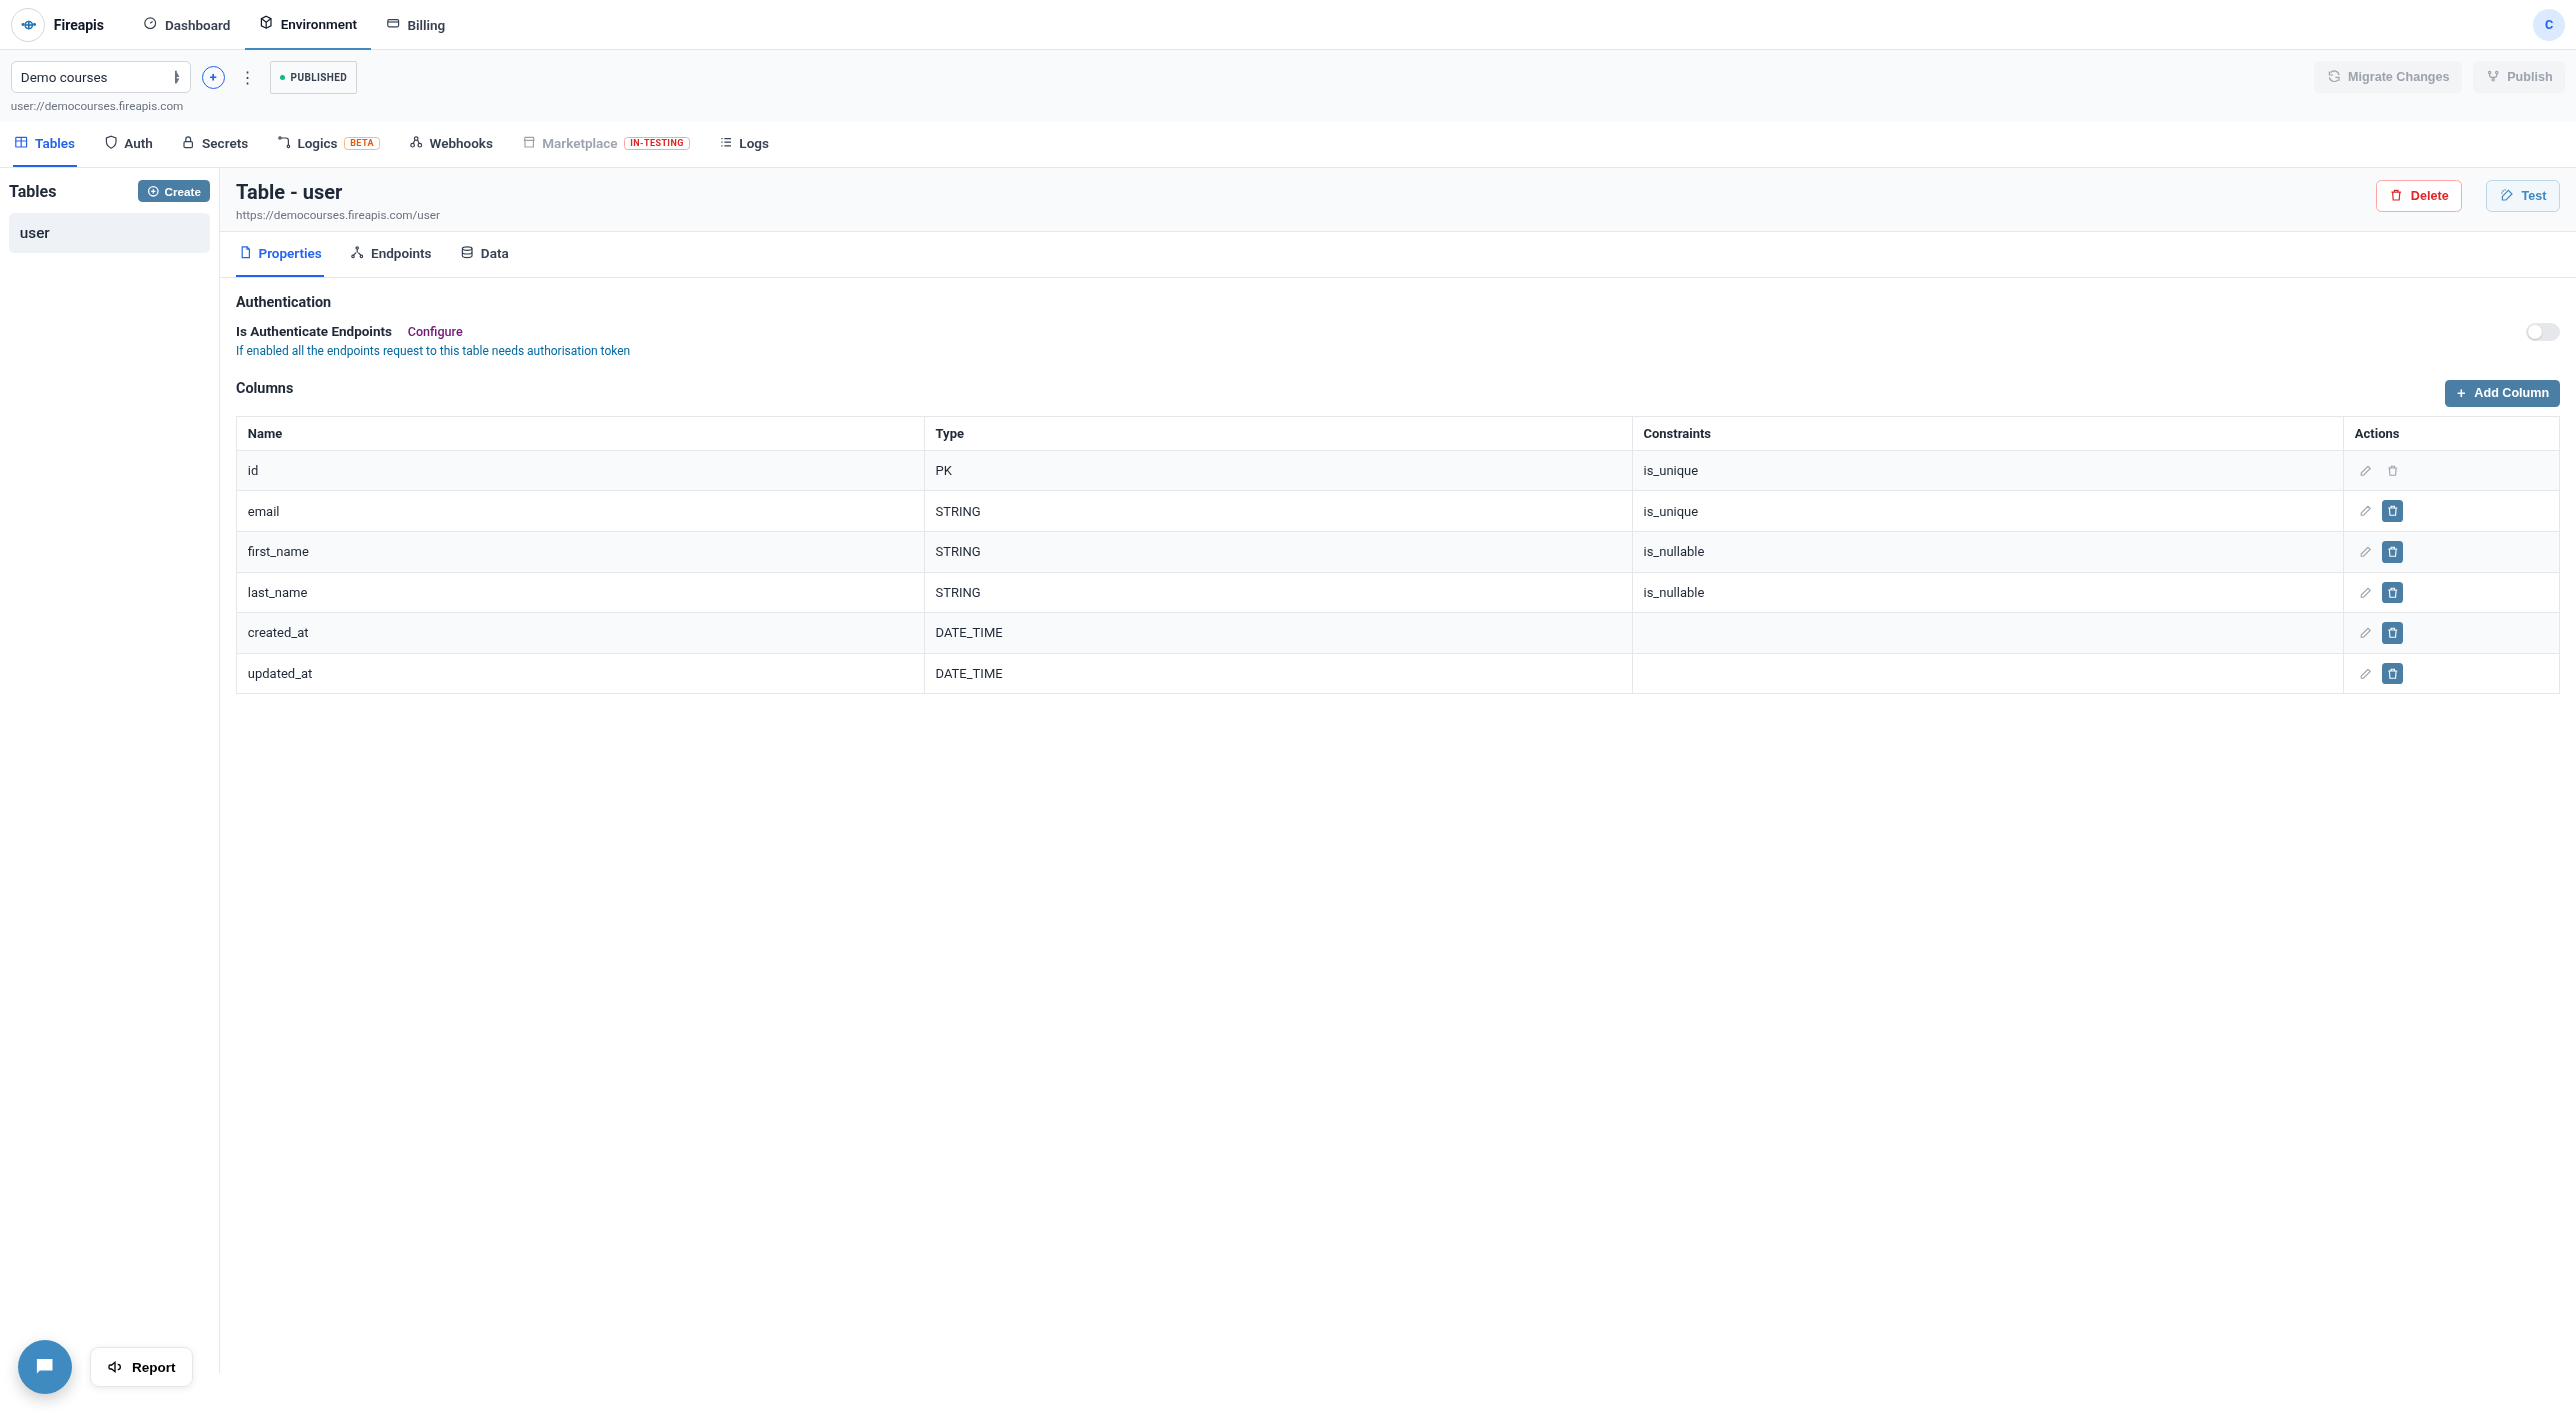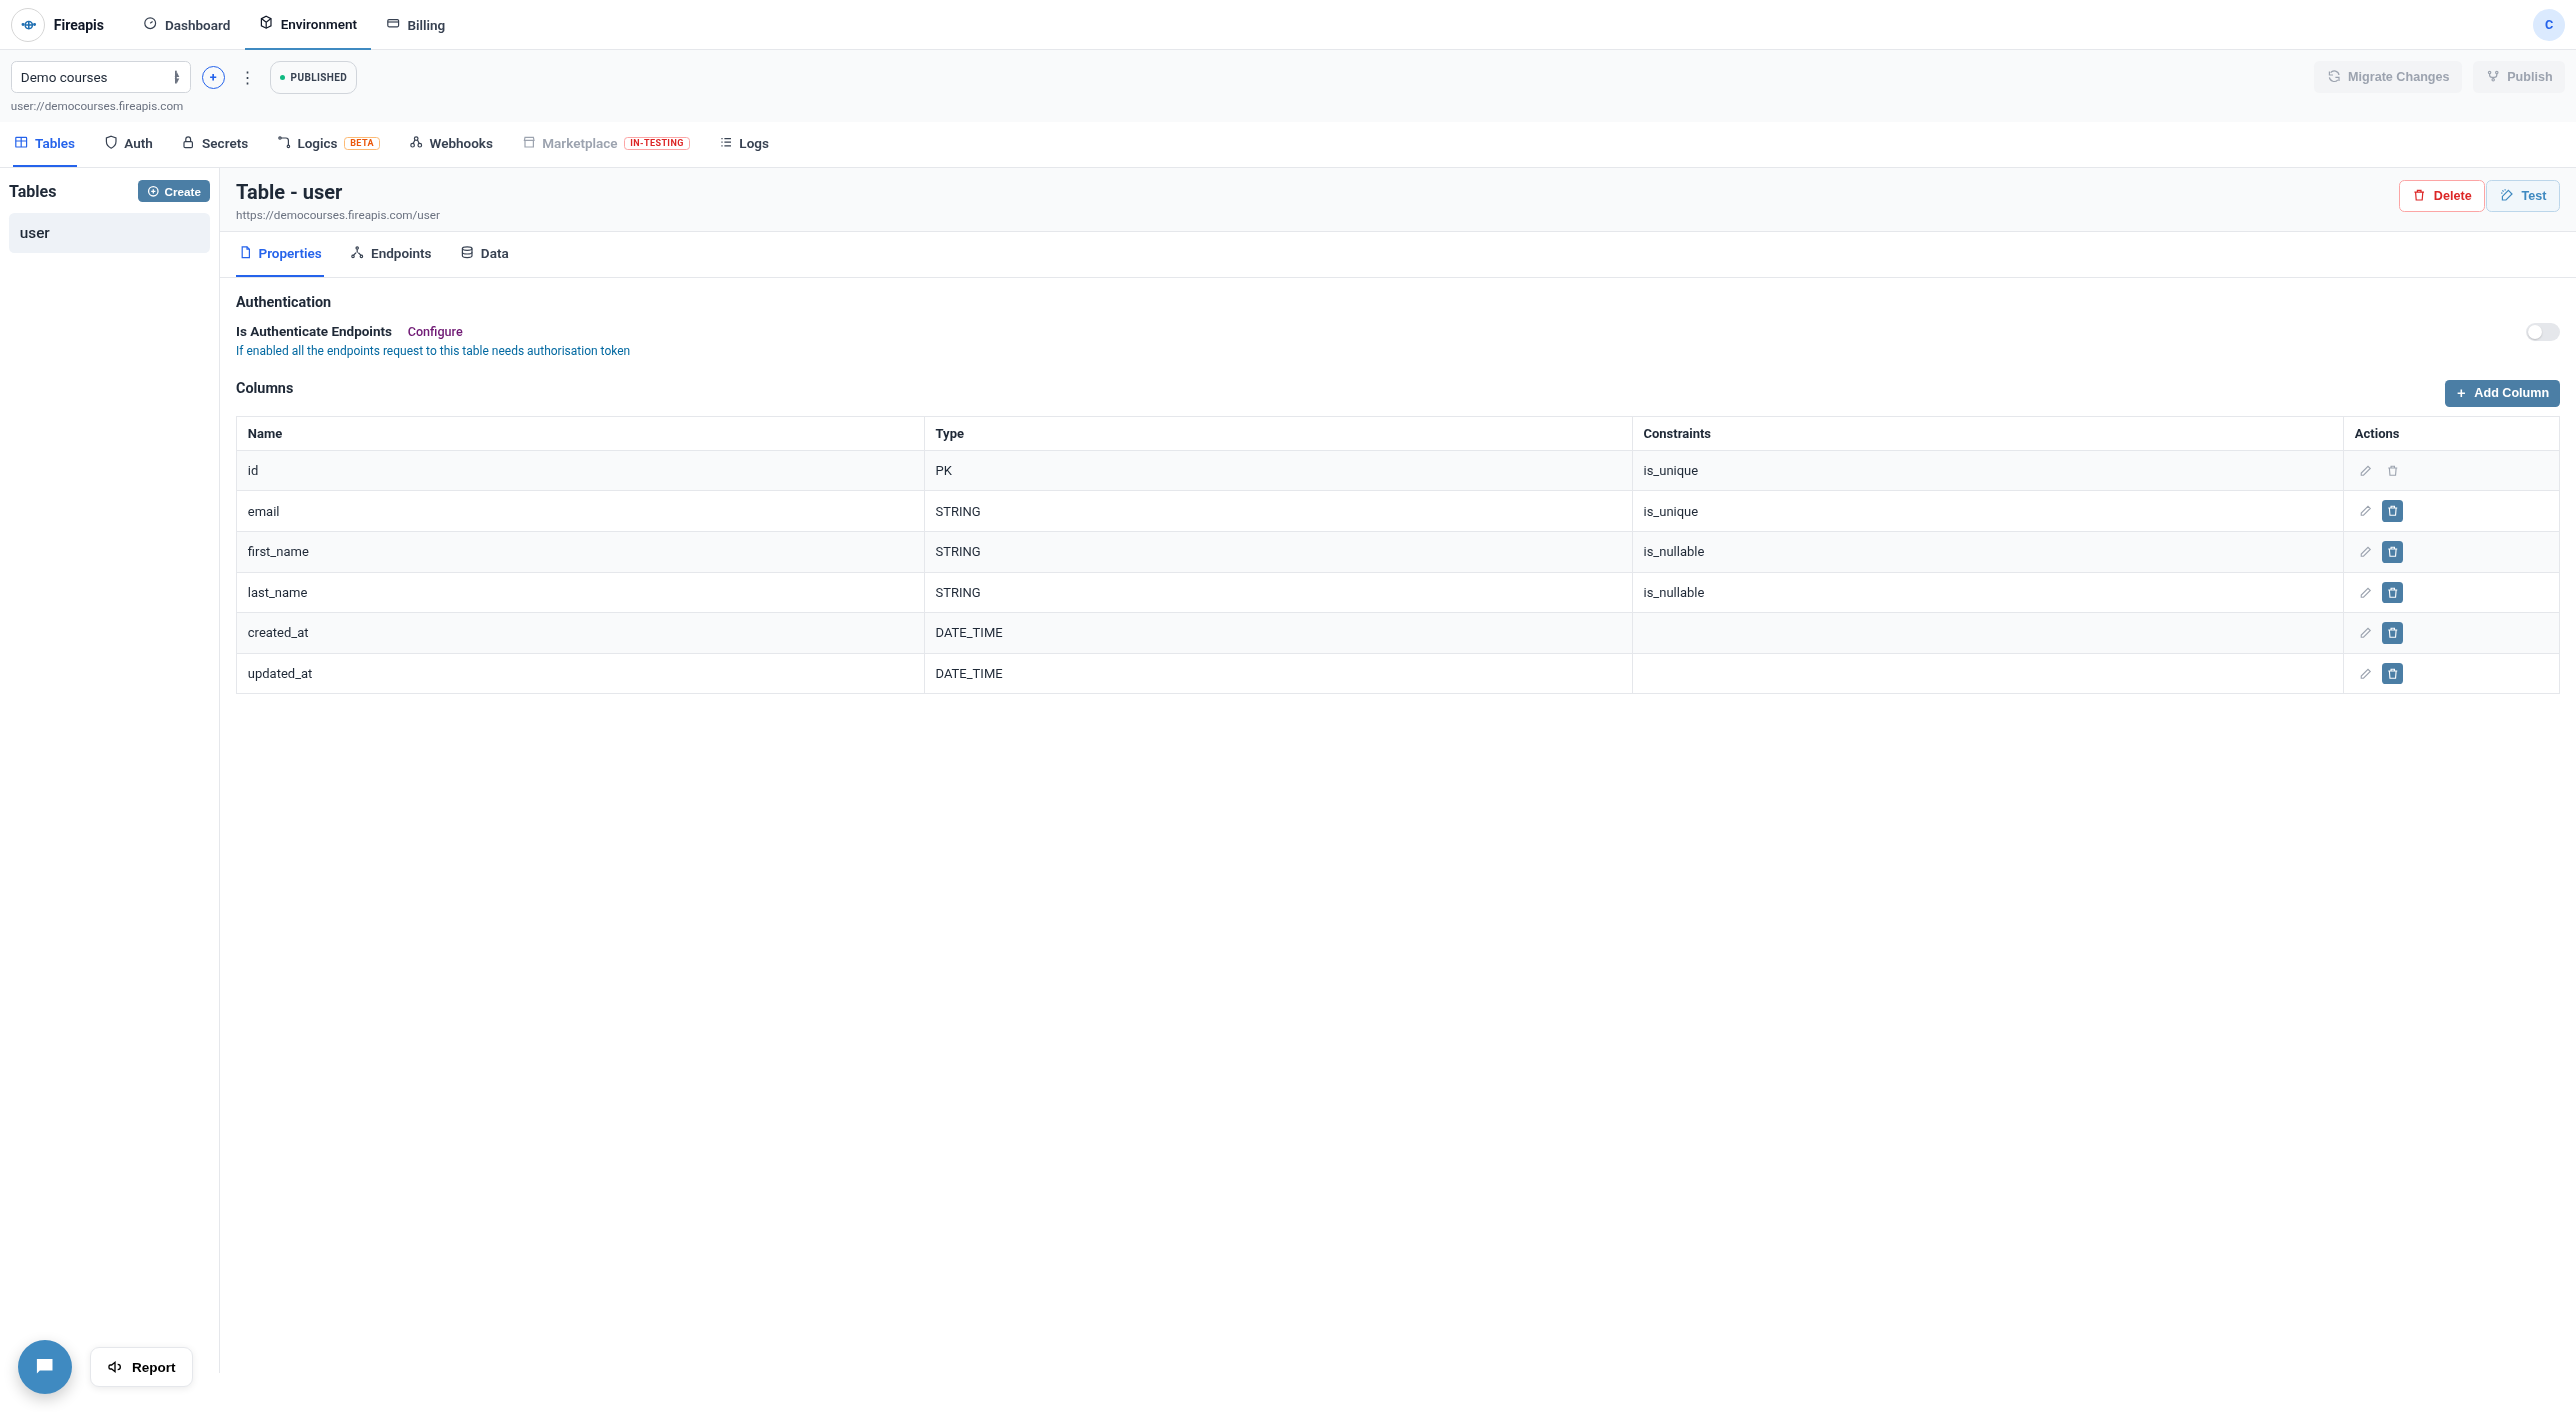--- a/index.html
+++ b/index.html
@@ -14,21 +14,21 @@
 .topnav-item.active { border-bottom: 2.7px solid #3f8ac1; color:#111827; }
 .avatar { margin-left:auto; width:32px; height:32px; border-radius:50%; background:#dbeafe; color:#2563eb; display:flex; align-items:center; justify-content:center; font-weight:700; }
 
 
 .toolbar { display:flex; align-items:center; padding: 10.8px 10.8px 5.4px 10.8px; background:#f9fafb; gap:10.8px; }
 .select-wrap { border:0.9px solid #d1d5db; border-radius:5.4px; padding:7.2px 32px 7.2px 9px; min-width:180px; position:relative; background:#fff; font-size:13.5px; }
 .select-wrap::after { content:''; position:absolute; right:9px; top:50%; transform:translateY(-50%); width:9px; height:12.6px; background: linear-gradient(#6b7280,#6b7280) no-repeat center/1.8px 100%; }
 .select-wrap .chevrons { position:absolute; right:9px; top:50%; transform:translateY(-50%); display:flex; flex-direction:column; line-height:5.4px; font-size:8px; color:#6b7280;}
 .circle-btn { width:23.4px; height:23.4px; border:1.3px solid #2563eb; border-radius:50%; display:flex; align-items:center; justify-content:center; color:#2563eb; font-weight:700; cursor:pointer; }
 .dots-btn { font-size:16px; color:#374151; cursor:pointer; padding:0 3.6px; }
-.status-pill { border:0.9px solid #d1d5db; border-radius:10px; padding:10px 9px; font-size:10px; font-weight:700; letter-spacing:0.4px; color:#374151; display:flex; align-items:center; gap:5.4px; }
+.status-pill { border:0.9px solid #d1d5db; border-radius:2px; padding:10px 9px; font-size:10px; font-weight:700; letter-spacing:0.4px; color:#374151; display:flex; align-items:center; gap:5.4px; }
 .status-dot { width:5.4px; height:5.4px; border-radius:50%; background:#10b981; }
 .right-btns { margin-left:auto; display:flex; gap:10.8px; }
 .soft-btn { background:#f3f4f6; border:none; border-radius:5.4px; padding:7.2px 12.6px; color:#9ca3af; font-weight:600; display:flex; align-items:center; gap:7.2px; cursor:pointer; font-size:12.6px; }
 .url-line { padding: 0 10.8px 9px 10.8px; background:#f9fafb; color:#6b7280; font-size:11.7px; }
 
 
 .env-tabs { display:flex; align-items:center; gap:25px; padding: 0 12.6px; border-bottom:0.9px solid #e5e7eb; background:#fff; }
 .env-tab { display:flex; align-items:center; gap:6.3px; padding: 12.6px 1.8px; color:#374151; font-weight:600; cursor:pointer; border-bottom:2.7px solid transparent; font-size:13.5px;}
 .env-tab.active { color:#2563eb; border-bottom-color:#2563eb; }
 .env-tab.disabled { color:#9ca3af; }
@@ -41,21 +41,21 @@
 .sidebar { width:220px; border-right:0.9px solid #e5e7eb; padding:12.6px 9px; min-height: calc(100vh - 207px); }
 .sidebar-head { display:flex; align-items:center; justify-content:space-between; margin-bottom:10.8px; }
 .sidebar-title { font-size:16px; font-weight:700; }
 .create-btn { background:#4b7ea5; color:#fff; border:none; border-radius:4.5px; padding:4.5px 9px; font-size:11.7px; font-weight:600; display:flex; align-items:center; gap:5.4px; cursor:pointer; }
 .sidebar-item { background:#eef2f7; border-radius:5.4px; padding:10.8px 10.8px; font-size:15.3px; font-weight:500; cursor:pointer; }
 
 .content { flex:1; min-width:0; }
 .content-head { display:flex; align-items:flex-start; justify-content:space-between; padding:12.6px 16px 9px 16px; background:#f9fafb; border-bottom:0.9px solid #e5e7eb; }
 .content-title { font-size:20px; font-weight:700; }
 .content-sub { color:#6b7280; font-size:11.7px; margin-top:3.6px; }
-.head-actions { display:flex; gap:1px; }
+.head-actions { display:flex; gap:24px; }
 .outline-btn { border:0.9px solid; background:#fff; border-radius:5.4px; padding:6.3px 12.6px; font-weight:600; display:flex; align-items:center; gap:7.2px; cursor:pointer; font-size:12.6px;}
 .outline-btn.danger { color:#dc2626; border-color:#fca5a5; }
 .outline-btn.info { color:#3f8ac1; border-color:#bcd6ea; background:#f1f7fb; }
 
 .sub-tabs { display:flex; gap:25px; padding:0 16px; border-bottom:0.9px solid #e5e7eb; }
 .sub-tab { display:flex; align-items:center; gap:6.3px; padding:12.6px 1.8px; font-weight:600; color:#374151; cursor:pointer; border-bottom:2.7px solid transparent; font-size:13.5px;}
 .sub-tab.active { color:#2563eb; border-bottom-color:#2563eb; }
 
 .section { padding:16px; }
 .sec-title { font-weight:700; font-size:14.4px; margin-bottom:12.6px; }

